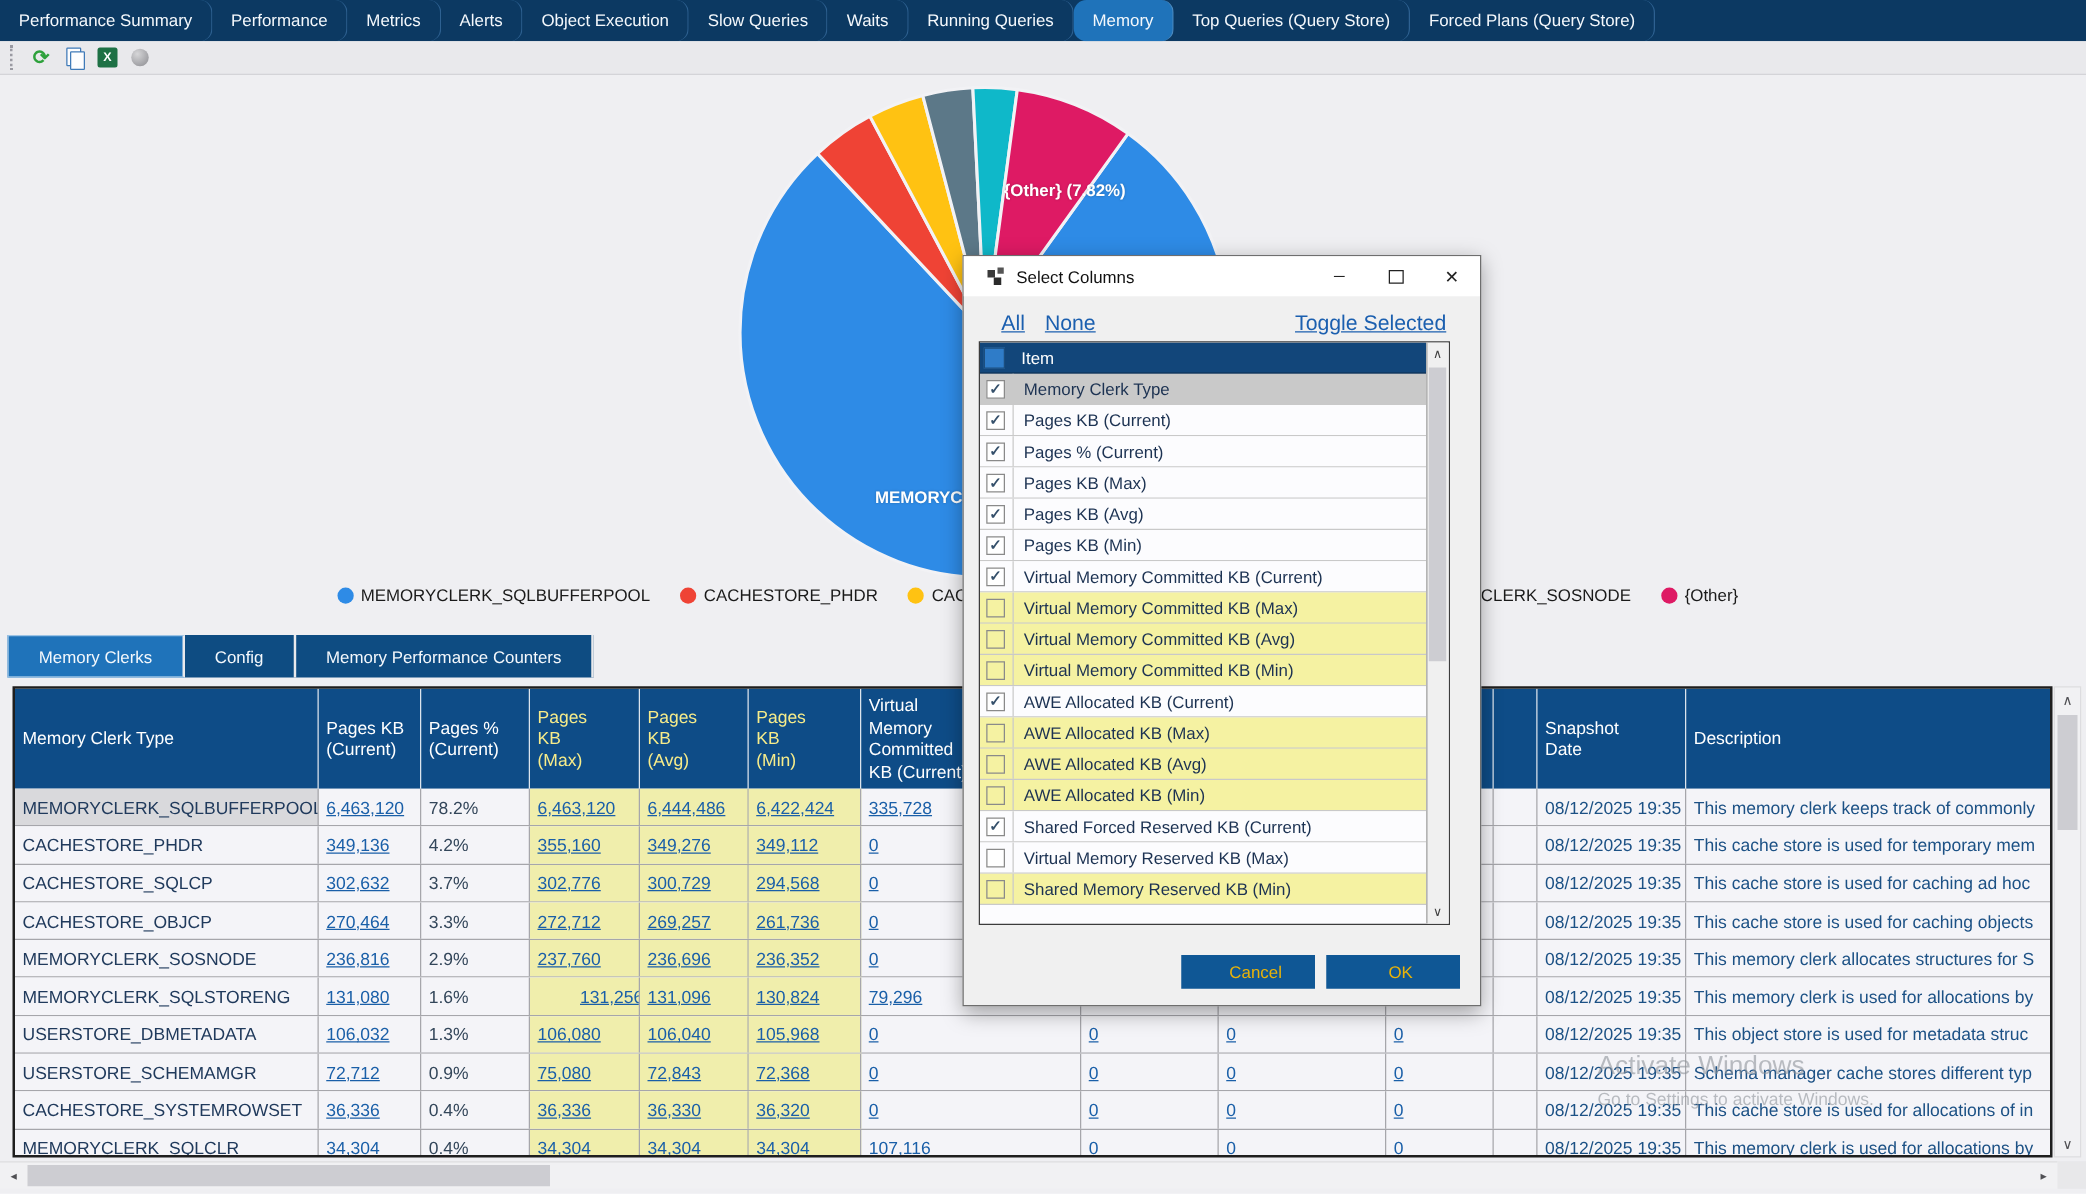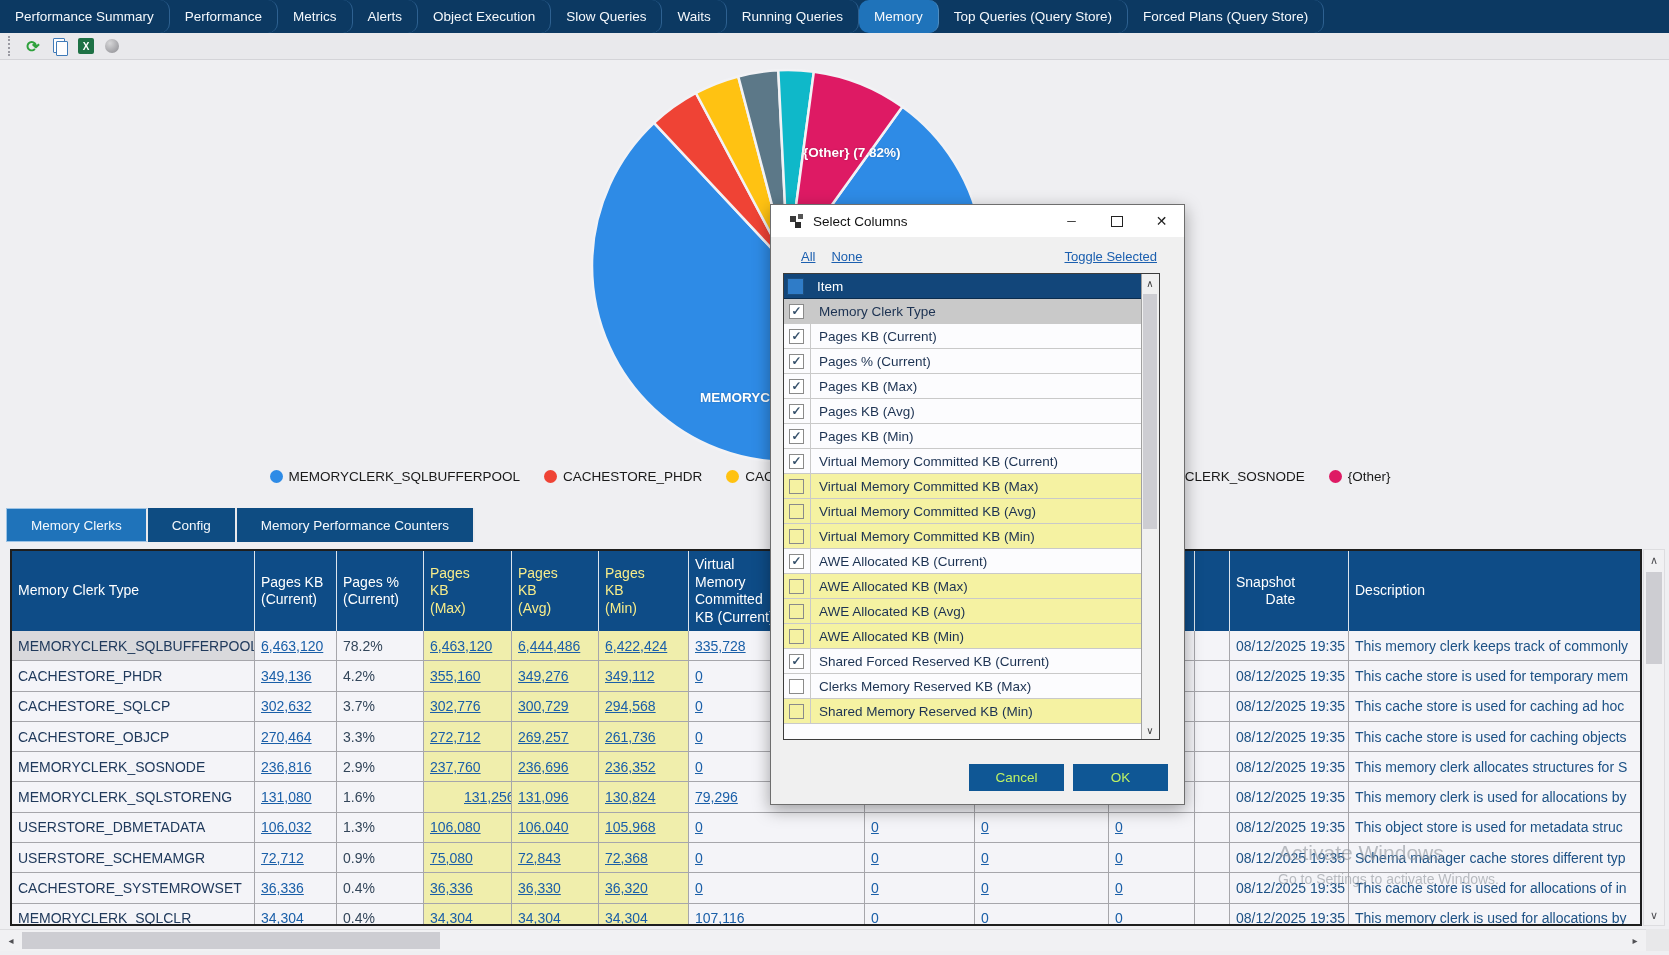--- a/index.html
+++ b/index.html
@@ -77,21 +77,21 @@
   .watermark .l2{font-size:14px;margin-top:6px;}
 
   
   .dialog{position:absolute;left:770px;top:204px;width:415px;height:601px;background:#F0F0F0;
     border:1px solid #6E6E6E;box-shadow:0 5px 16px rgba(0,0,0,0.35);box-sizing:border-box;z-index:100;}
   .dlg-titlebar{height:32px;background:#FFFFFF;display:flex;align-items:center;padding-left:18px;}
   .dlg-icon{width:16px;height:16px;margin-right:8px;}
   .dlg-title{font-size:13.5px;color:#111111;flex:1;}
   .dlg-ctrl{width:45px;height:32px;display:flex;align-items:center;justify-content:center;color:#222;font-size:12px;}
   .dlg-ctrl .maxbox{width:10px;height:9px;border:1px solid #222;}
-  .dlg-links{display:flex;align-items:center;margin:12px 27px 8px 30px;font-size:13px;}
+  .dlg-links{display:flex;align-items:center;margin:12px 27px 8px 30px;font-size:17px;}
   .dlg-link{color:#1B5FAF;text-decoration:underline;margin-right:16px;}
   .dlg-link.toggle{margin-left:auto;margin-right:0;}
   .collist{position:absolute;left:12px;top:68px;width:377px;height:467px;border:1px solid #3C3C3C;
     background:#FCFCFE;box-sizing:border-box;display:flex;overflow:hidden;}
   .col-items{flex:1;overflow:hidden;}
   .list-header{height:24px;background:#12467A;display:flex;align-items:center;border-bottom:1px solid #0A2C4E;}
   .list-header .allbox{width:17px;height:17px;background:#2F7CC8;border:1px solid #1C4E7E;margin-left:3px;box-sizing:border-box;}
   .list-header .hdr-label{color:#FFFFFF;font-size:13.5px;margin-left:13px;}
   .list-row{height:25px;display:flex;align-items:center;border-bottom:1px solid #C9C9C9;background:#FCFCFE;
     font-size:13.5px;color:#1C3252;box-sizing:border-box;}
@@ -100,22 +100,22 @@
   .cb{width:15px;height:15px;border:1px solid #8A8A8A;background:#FFFFFF;margin:0 6px 0 5px;box-sizing:border-box;
     display:flex;align-items:center;justify-content:center;flex:0 0 auto;}
   .list-row.yellow .cb{background:#F5F2A2;}
   .cb .chk{color:#35506B;font-size:12px;font-weight:bold;line-height:1;}
   .list-label{border-left:1px solid #C9C9C9;padding-left:8px;height:100%;display:flex;align-items:center;flex:1;overflow:hidden;white-space:nowrap;}
   .list-scroll{width:17px;border-left:1px solid #A0A0A0;background:#F0F0F0;position:relative;flex:0 0 auto;}
   .list-scroll .arrow{position:absolute;left:0;width:16px;height:18px;display:flex;align-items:center;
     justify-content:center;font-size:10px;color:#404040;}
   .list-scroll .thumb{position:absolute;left:1px;top:20px;width:14px;height:235px;background:#CDCDD2;}
   .dlg-buttons{position:absolute;right:16px;bottom:13px;display:flex;gap:9px;}
-  .dlg-btn{width:95px;height:27px;background:#0F5795;color:#bef264;font-size:13.5px;display:flex;
-    align-items:center;justify-content:center;}
+  .dlg-btn{width:95px;height:27px;background:#0F5795;color:#eab308;font-size:13.5px;display:flex;
+    align-items:center;justify-content:center;padding-left:12px;}
 </style>
 </head>
 <body>
 
 <div id="app">
 
   <div class="navbar">
       <div class="nav-tab">Performance Summary</div>
       <div class="nav-tab">Performance</div>
       <div class="nav-tab">Metrics</div>
@@ -202,21 +202,21 @@
 KB
 (Min)</div>
         <div class="th" style="width: 176px; flex: 0 0 176px;">Virtual
 Memory
 Committed
 KB (Current)</div>
         <div class="th" style="width: 110px; flex: 0 0 110px;"></div>
         <div class="th" style="width: 134px; flex: 0 0 134px;"></div>
         <div class="th" style="width: 86px; flex: 0 0 86px;"></div>
         <div class="th" style="width: 35px; flex: 0 0 35px;"></div>
-        <div class="th" style="width: 119px; flex: 0 0 119px; text-align: right;">Snapshot
+        <div class="th" style="width: 119px; flex: 0 0 119px;">Snapshot
 Date</div>
         <div class="th" style="width: 293px; flex: 0 0 293px;">Description</div>
       </div>
     <div class="tbody">
         <div class="trow">
           <div class="td name selcell" style="width: 243px; flex: 0 0 243px;">MEMORYCLERK_SQLBUFFERPOOL</div>
           <div class="td link" style="width: 82px; flex: 0 0 82px;">
             <span class="lnk">6,463,120</span>
           </div>
           <div class="td pct" style="width: 87px; flex: 0 0 87px;">78.2%</div>
@@ -608,21 +608,21 @@
               <div class="list-label">AWE Allocated KB (Min)</div>
             </div>
             <div class="list-row">
               <div class="cb">
                 <span class="chk">✓</span>
               </div>
               <div class="list-label">Shared Forced Reserved KB (Current)</div>
             </div>
             <div class="list-row">
               <div class="cb"></div>
-              <div class="list-label">Clerks Memory Reserved KB (Max)</div>
+              <div class="list-label">Virtual Memory Reserved KB (Max)</div>
             </div>
             <div class="list-row yellow">
               <div class="cb"></div>
               <div class="list-label">Shared Memory Reserved KB (Min)</div>
             </div>
           </div>
       </div>
       <div class="list-scroll">
         <div class="arrow" style="top:0;">∧</div>
         <div class="thumb"></div>

